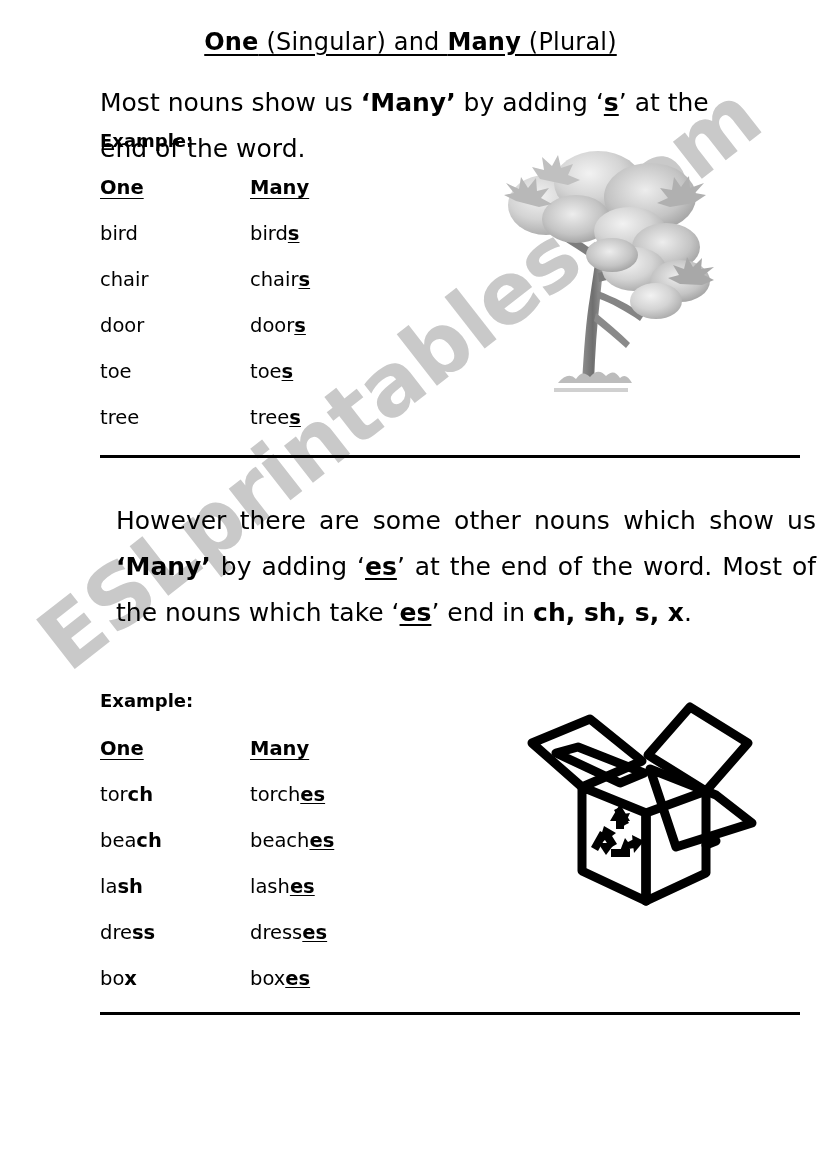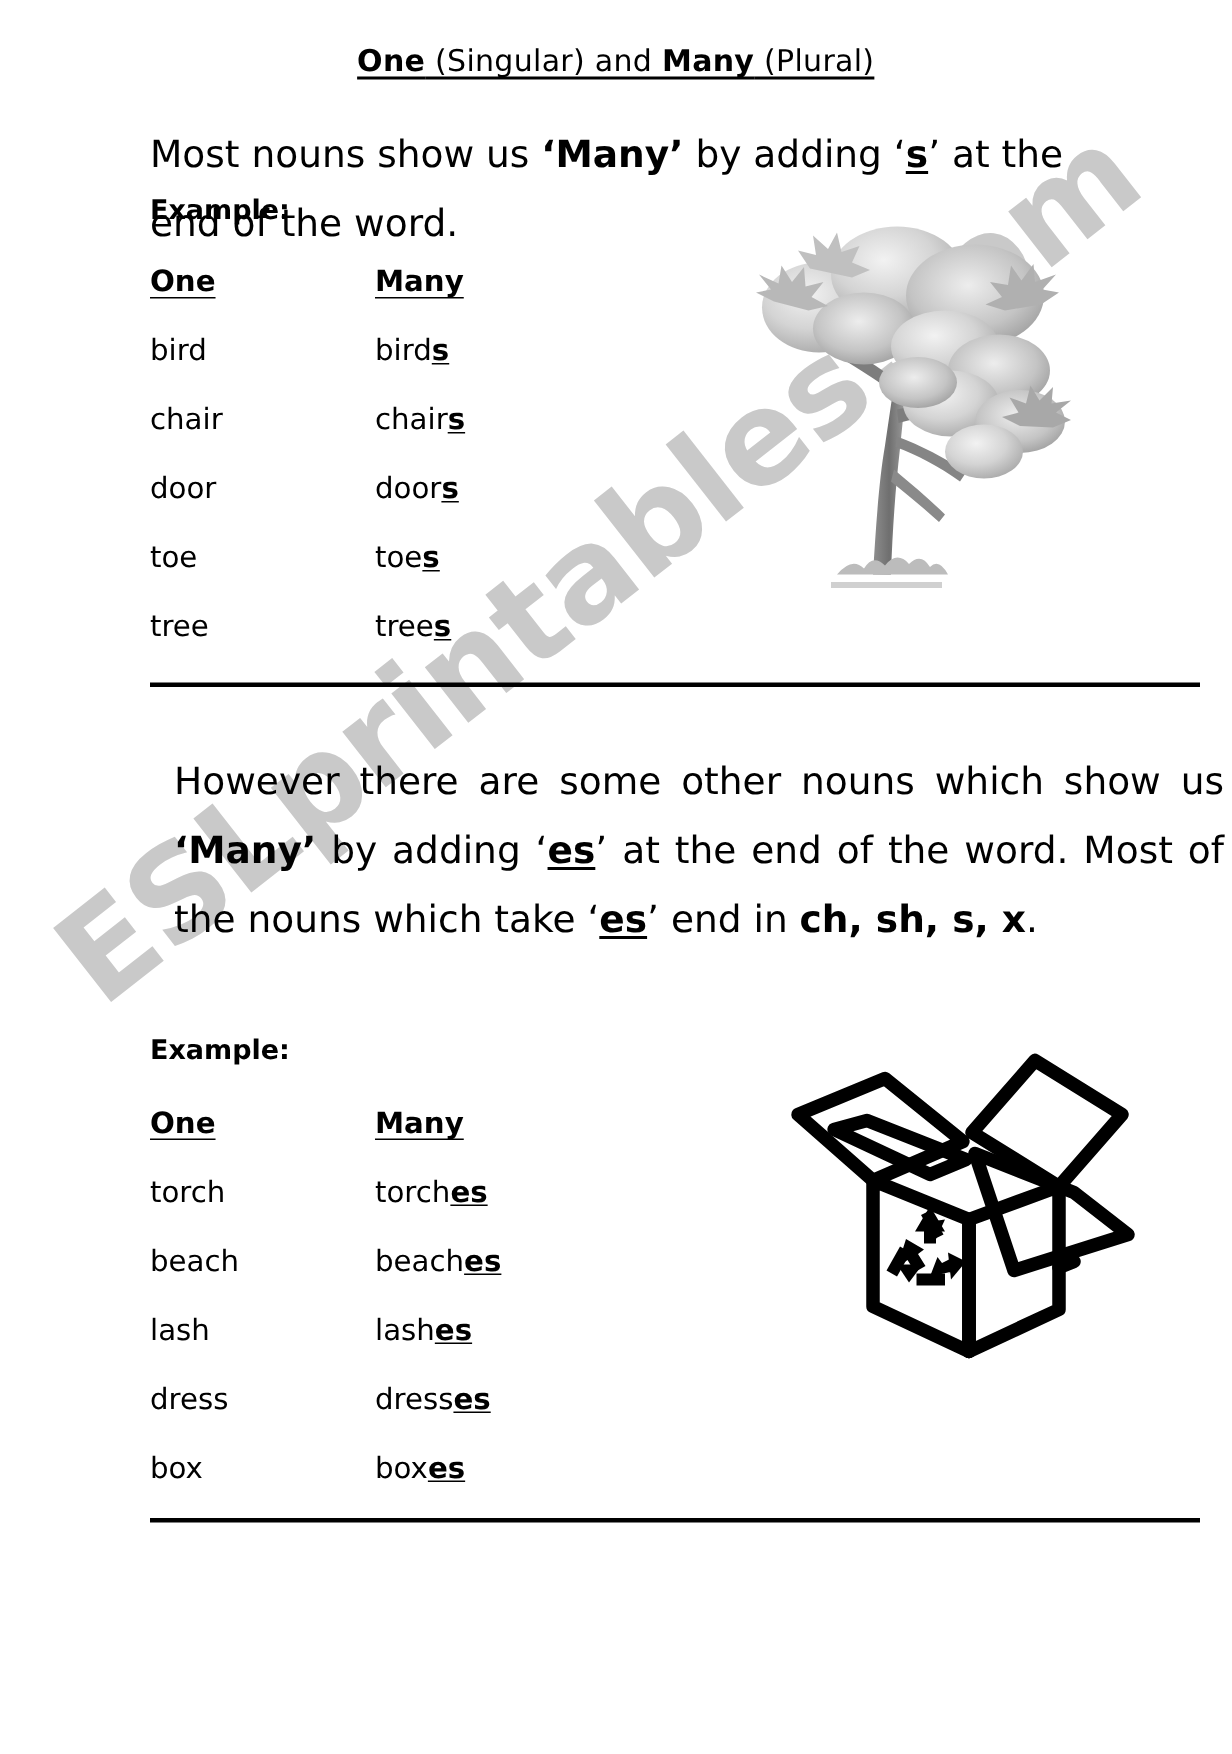--- a/index.html
+++ b/index.html
@@ -50,21 +50,21 @@
   }
 
   .abs { position: absolute; }
 
   
   #title {
     left: 0;
     top: 28px;
     width: 821px;
     text-align: center;
-    font-size: 20px;
+    font-size: 24px;
     color: #000;
     letter-spacing: 0.2px;
   }
   #title .u {
     text-decoration: underline;
     text-underline-offset: 4px;
   }
   .b { font-weight: bold; }
 
   
@@ -123,21 +123,21 @@
   .hdr {
     font-weight: bold;
     text-decoration: underline;
     text-underline-offset: 4px;
   }
   .sfx {
     font-weight: bold;
     text-decoration: underline;
     text-underline-offset: 2px;
   }
-  .bold-end { font-weight: normal; }
+  .bold-end { font-weight: bold; }
 
   
   .hrule {
     left: 100px;
     width: 700px;
     height: 3px;
     background: #000;
   }
   #rule1 { top: 455px; }
   #rule2 { top: 1012px; }

